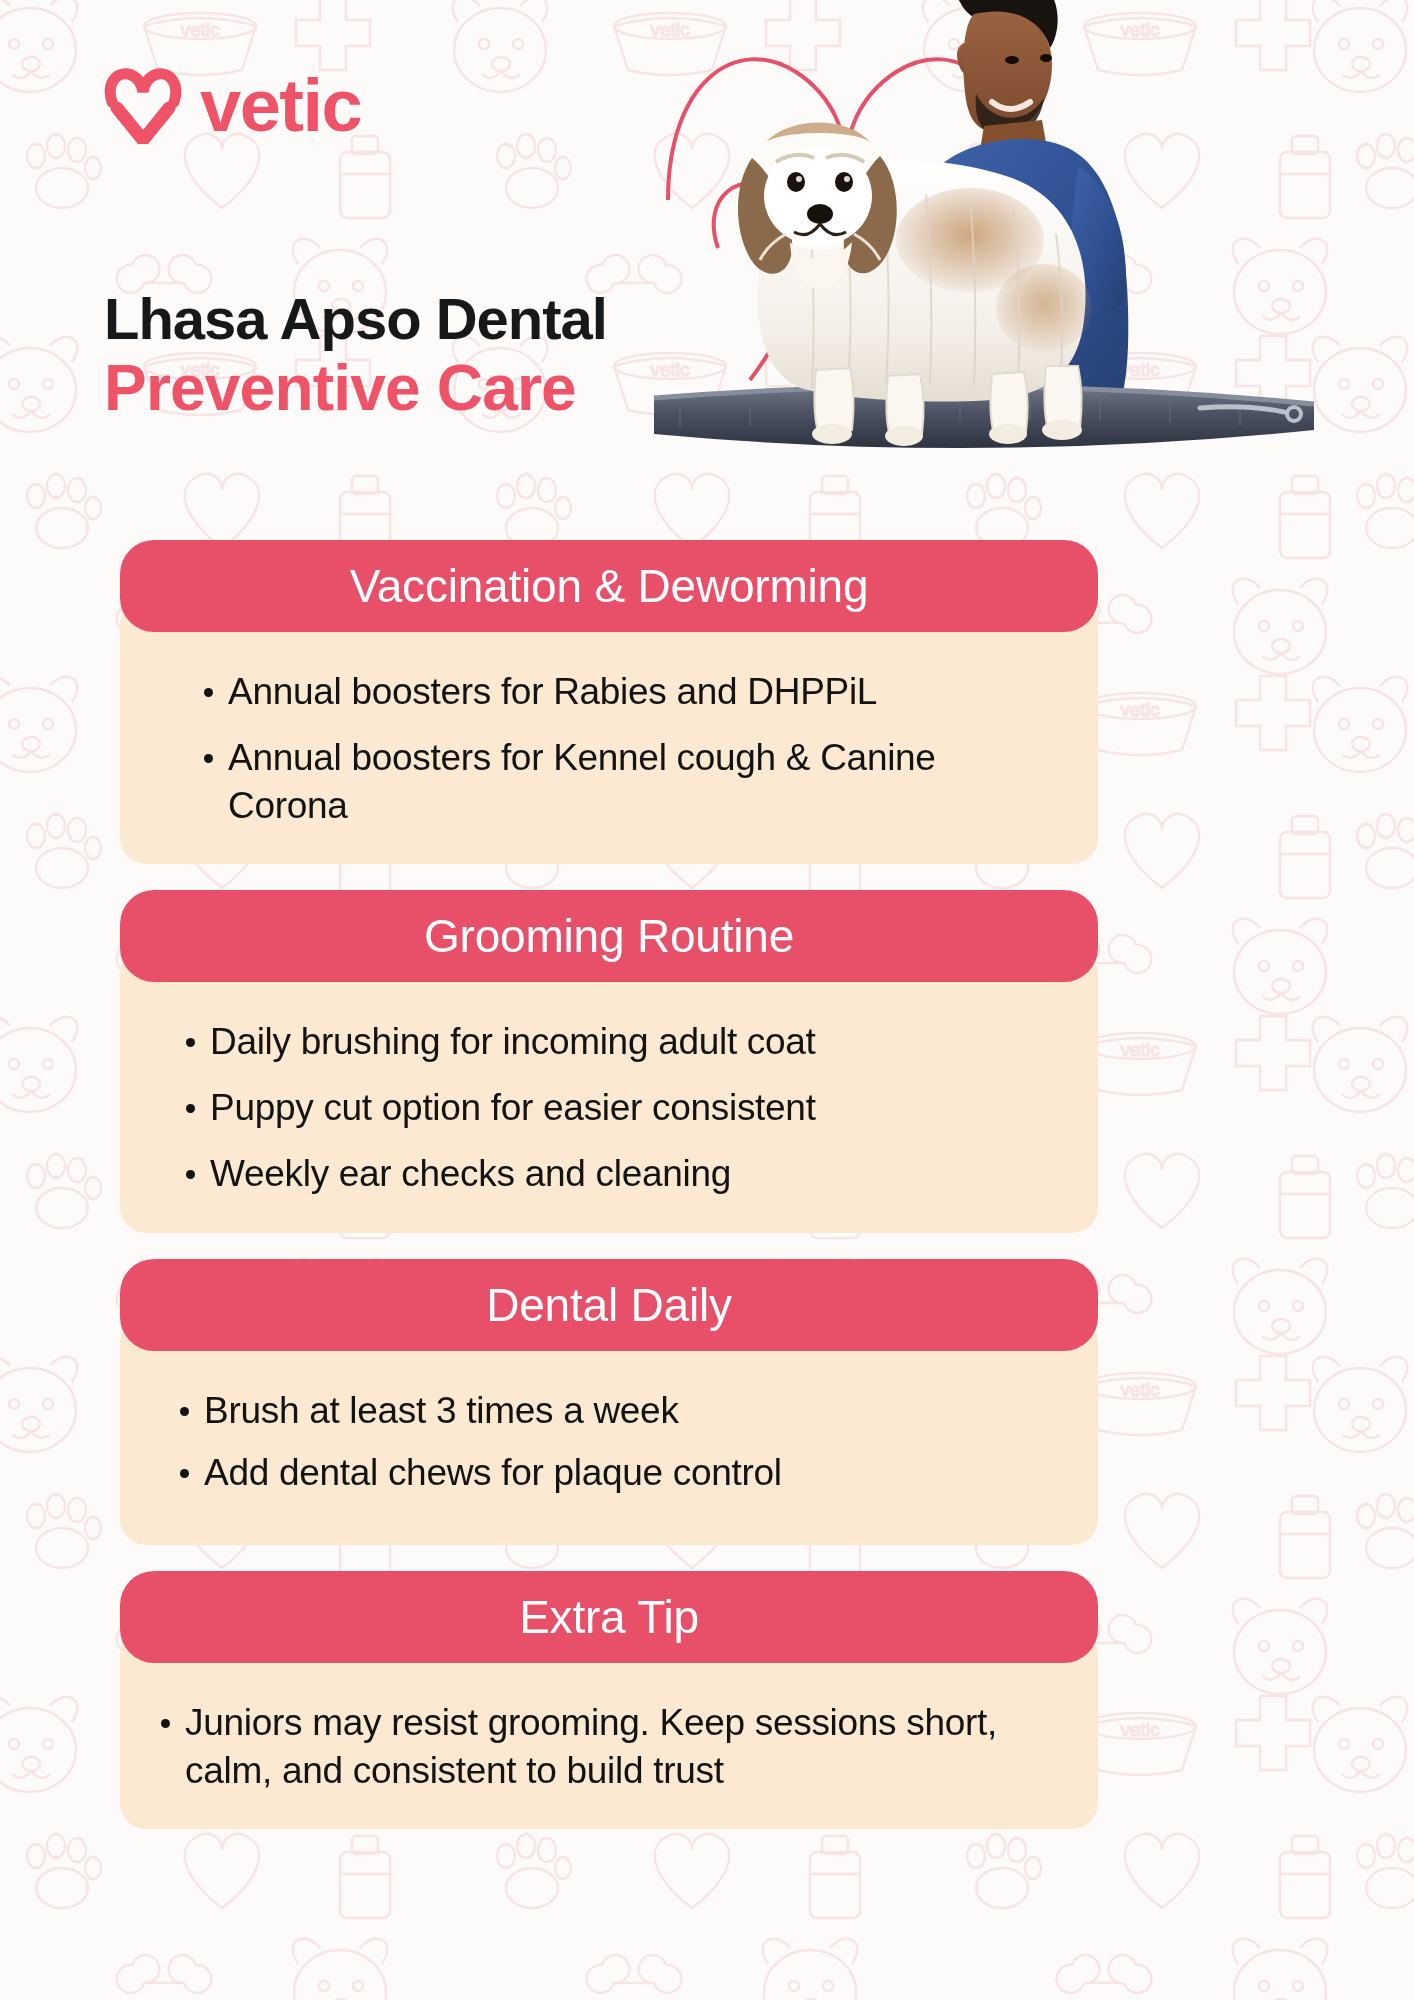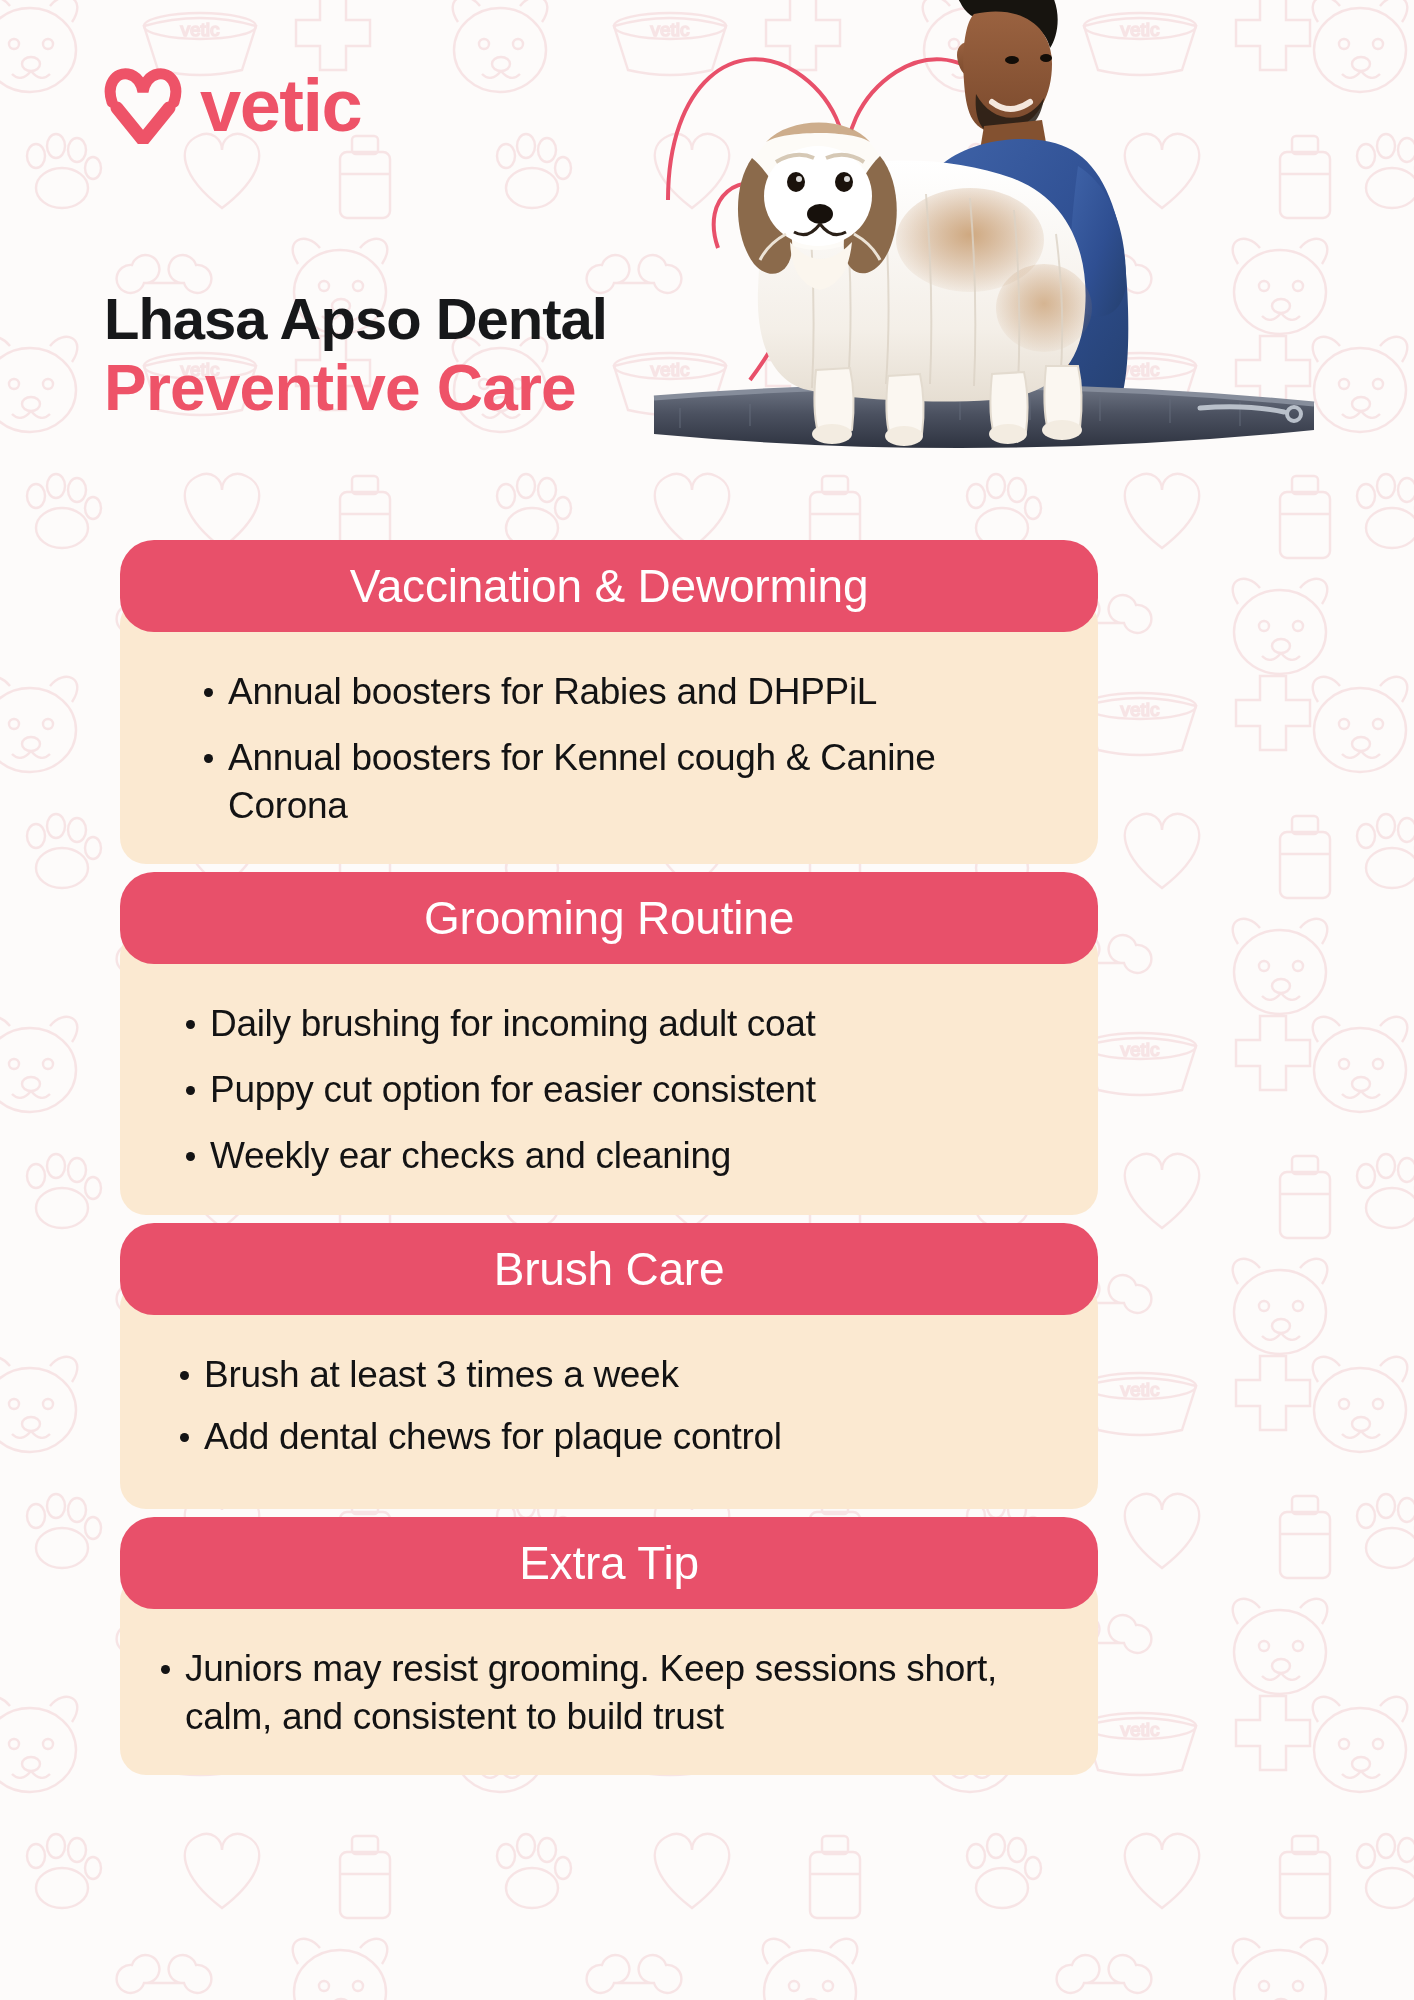--- a/index.html
+++ b/index.html
@@ -65,21 +65,21 @@
   }
   .headline .h-sub{
     font-size:64px; font-weight:700; color:#ee5368;
     letter-spacing:-.8px; display:block; margin-top:6px;
   }
 
   
   .cards{
     position:absolute; left:0; top:540px; width:1216px;
     z-index:5;
-    display:flex; flex-direction:column; gap:8px;
+    display:flex; flex-direction:column; gap:26px;
     padding:0 118px 0 120px;
   }
   .card{ position:relative; }
   .card-header{
     background:#e8506a;
     color:#ffffff;
     border-radius:34px;
     height:92px;
     display:flex; align-items:center; justify-content:center;
     font-size:46px; font-weight:400;
@@ -380,21 +380,21 @@
       <div class="card-body">
         <ul>
           <li>Daily brushing for incoming adult coat</li>
           <li>Puppy cut option for easier consistent</li>
           <li>Weekly ear checks and cleaning</li>
         </ul>
       </div>
     </section>
 
     <section class="card c-dental">
-      <div class="card-header">Brush Care</div>
+      <div class="card-header">Dental Daily</div>
       <div class="card-body">
         <ul>
           <li>Brush at least 3 times a week</li>
           <li>Add dental chews for plaque control</li>
         </ul>
       </div>
     </section>
 
     <section class="card c-extra">
       <div class="card-header">Extra Tip</div>

